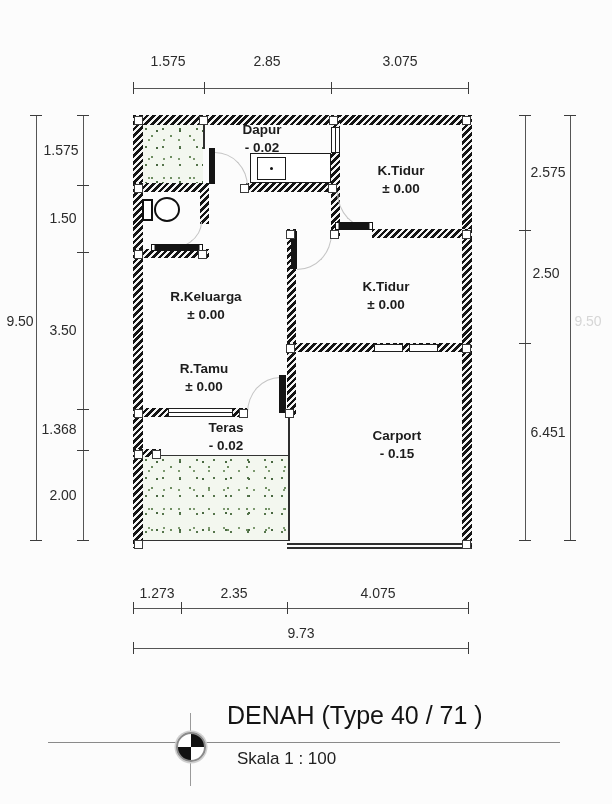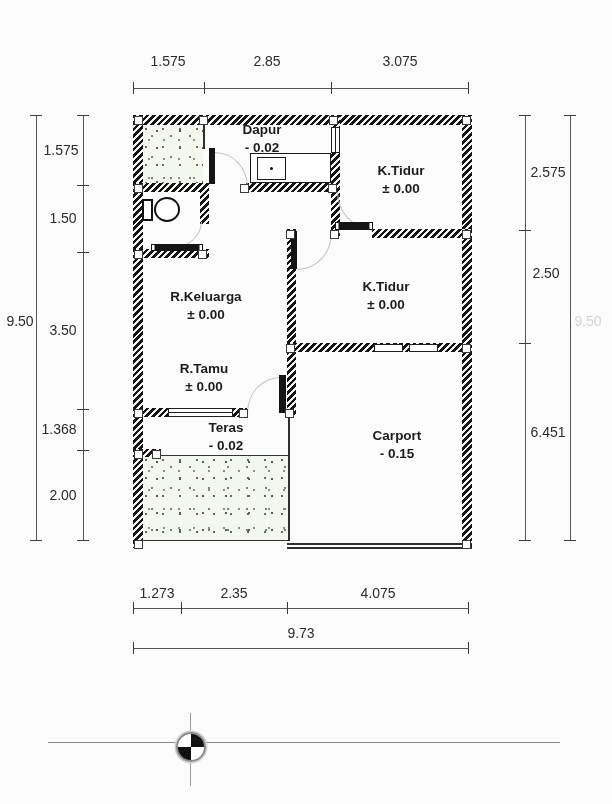--- a/index.html
+++ b/index.html
@@ -210,14 +210,16 @@
   <div class="dim" style="left:378px;top:593px">4.075</div>
 
   <div class="dlh" style="left:133px;top:648px;width:336px"></div>
   <div class="tkv" style="left:133px;top:642px"></div>
   <div class="tkv" style="left:468px;top:642px"></div>
   <div class="dim" style="left:301px;top:633px">9.73</div>
 
   <div class="tb-line-h" style="left:48px;top:742px;width:512px"></div>
   <div class="tb-line-v" style="left:190px;top:713px;height:73px"></div>
   <div class="compass" style="left:176px;top:732px"></div>
+  <div class="plan-title" style="left:227px;top:701px">DENAH (Type 40 / 71 )</div>
+  <div class="plan-scale" style="left:237px;top:749px">Skala 1 : 100</div>
 
 </div>
 
 </body></html>

